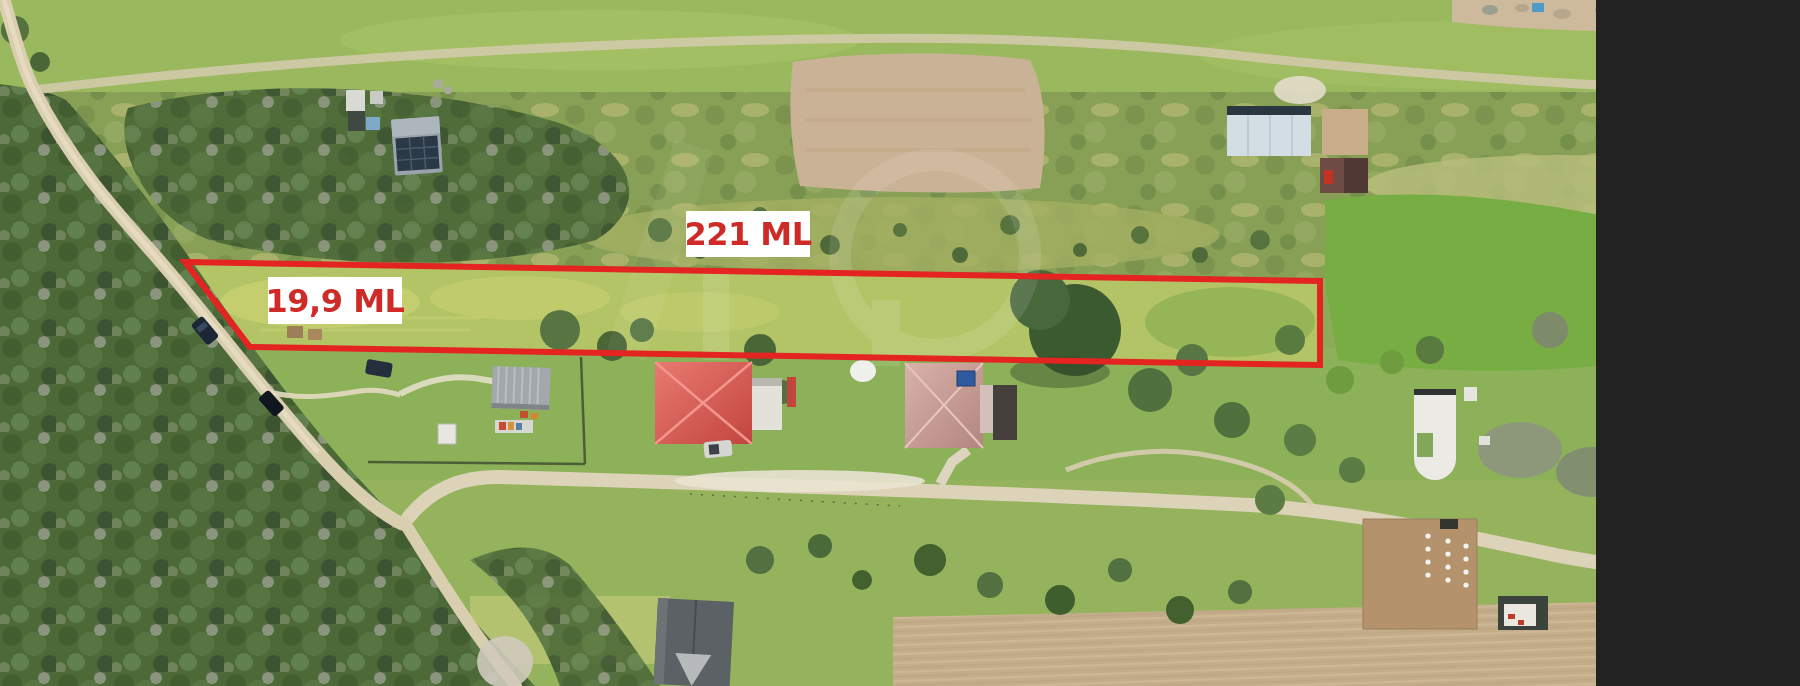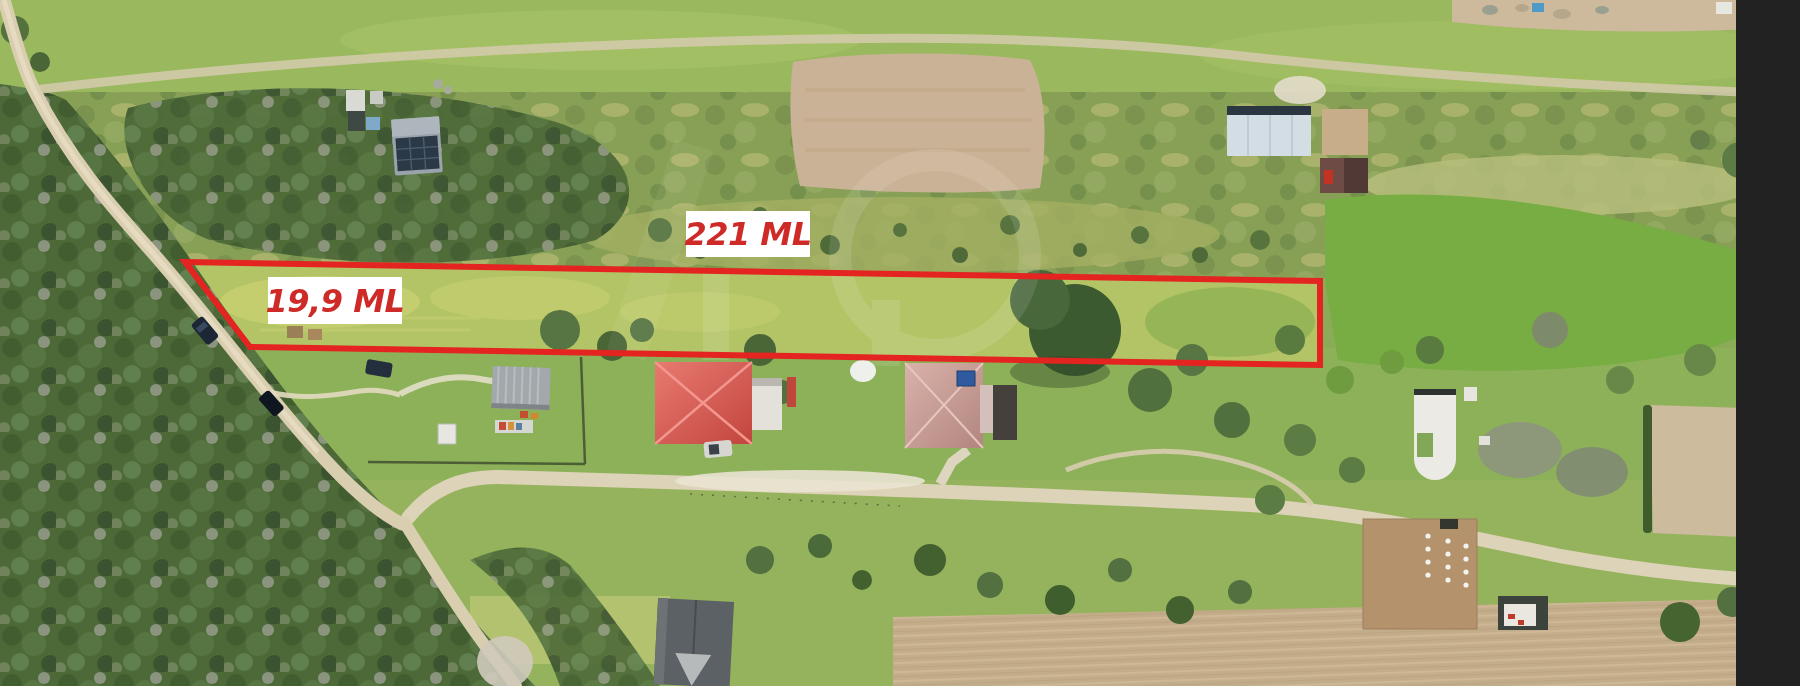--- a/index.html
+++ b/index.html
@@ -1,16 +1,16 @@
 <!DOCTYPE html>
 <html><head>
 <meta charset="utf-8">
 <style>
   html,body{margin:0;padding:0;background:#222;}
-  .stage{width:1736px;height:686px;overflow:hidden;position:relative;font-family:"DejaVu Sans","Liberation Sans",sans-serif;font-style:italic;}
+  .stage{width:1596px;height:686px;overflow:hidden;position:relative;font-family:"DejaVu Sans","Liberation Sans",sans-serif;}
   svg{display:block;}
   .ann-text{font-family:"DejaVu Sans","Liberation Sans",sans-serif;font-weight:700;letter-spacing:-0.5px;}
 </style>
 </head>
 <body>
 
 <div class="stage">
 <svg viewBox="0 0 1800 686" width="1800" height="686" xmlns="http://www.w3.org/2000/svg">
   <defs>
     <pattern id="forestTex" width="56" height="48" patternUnits="userSpaceOnUse">

